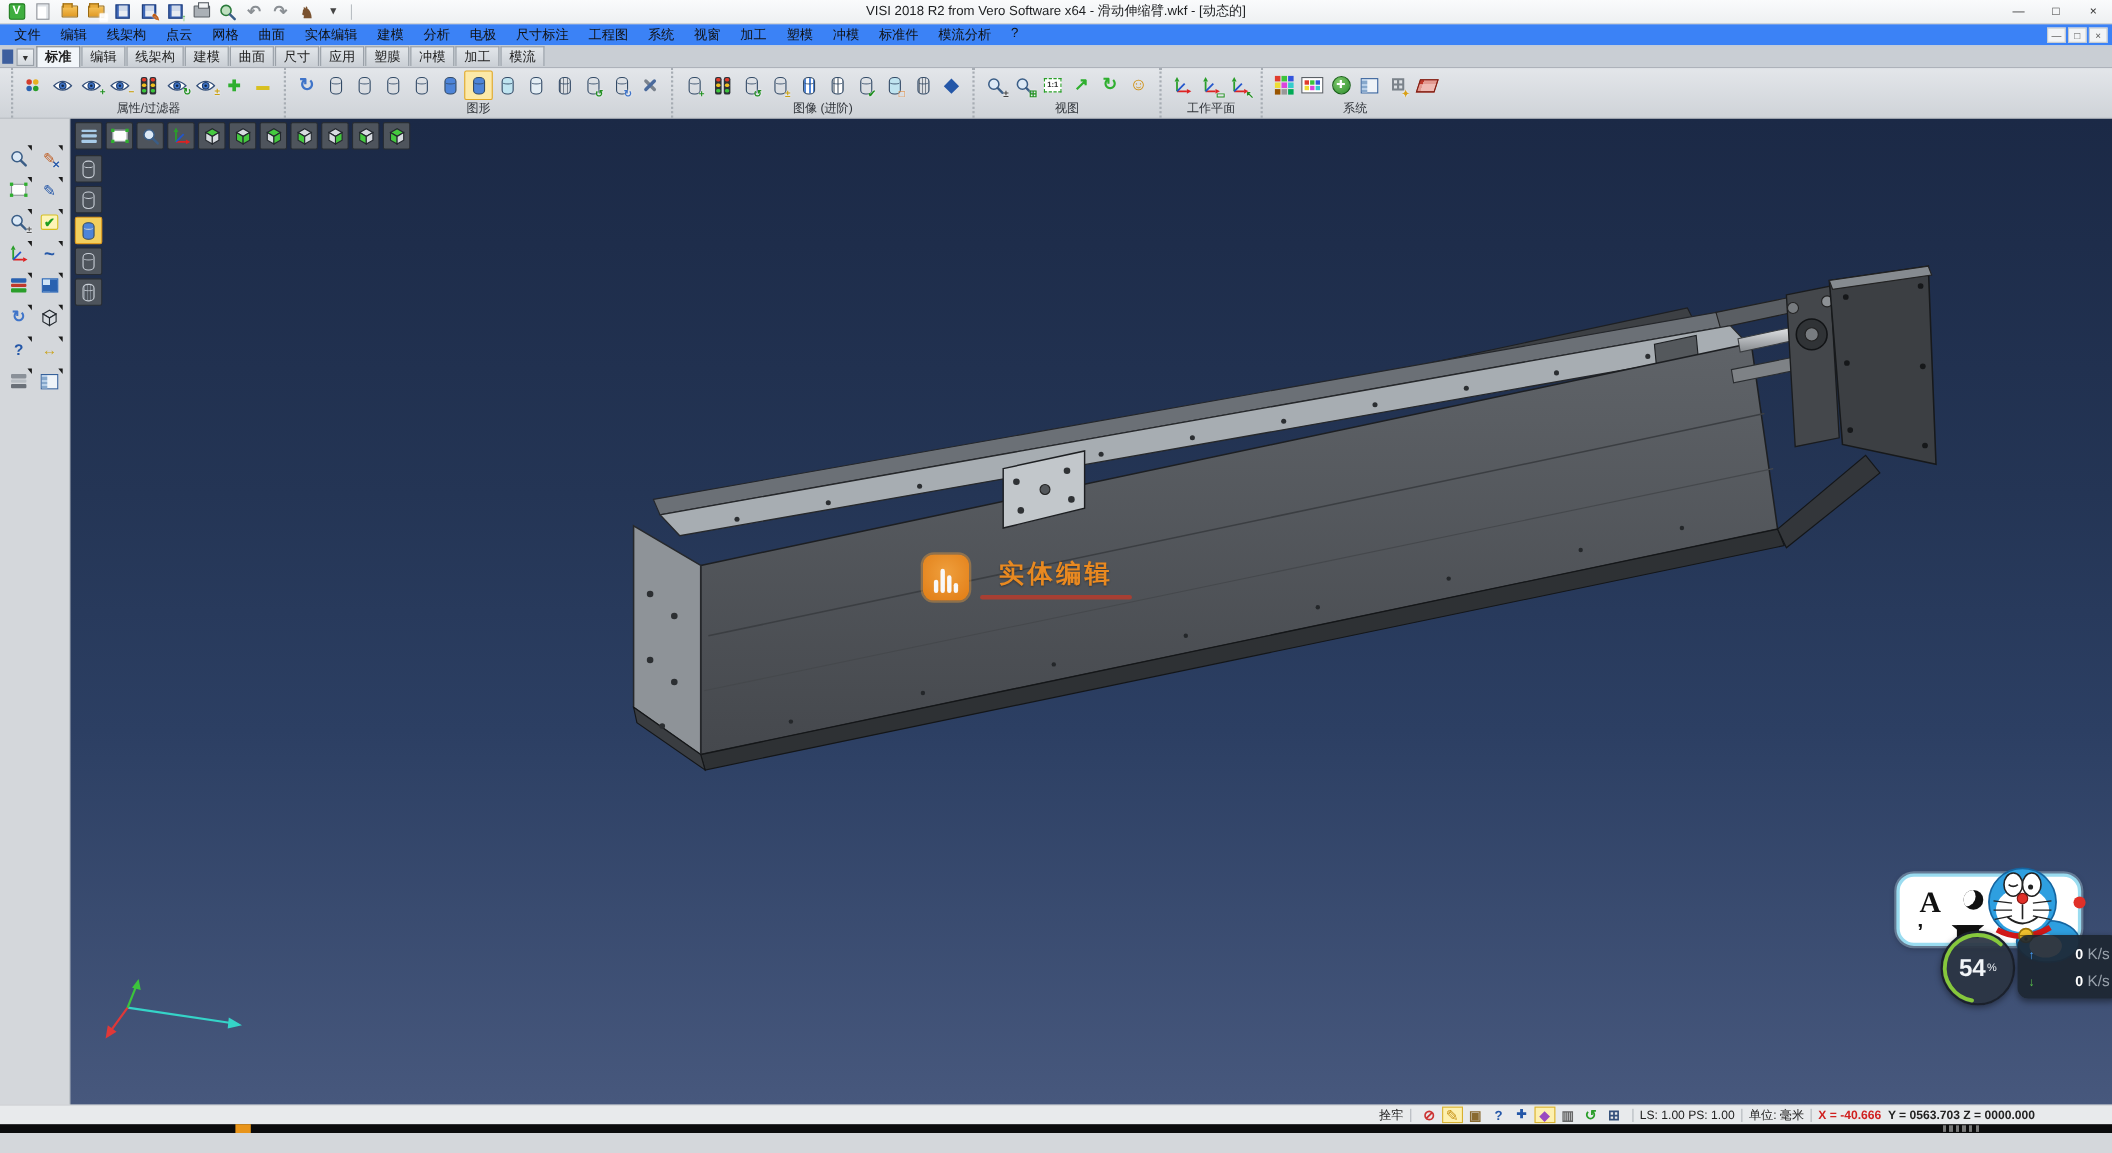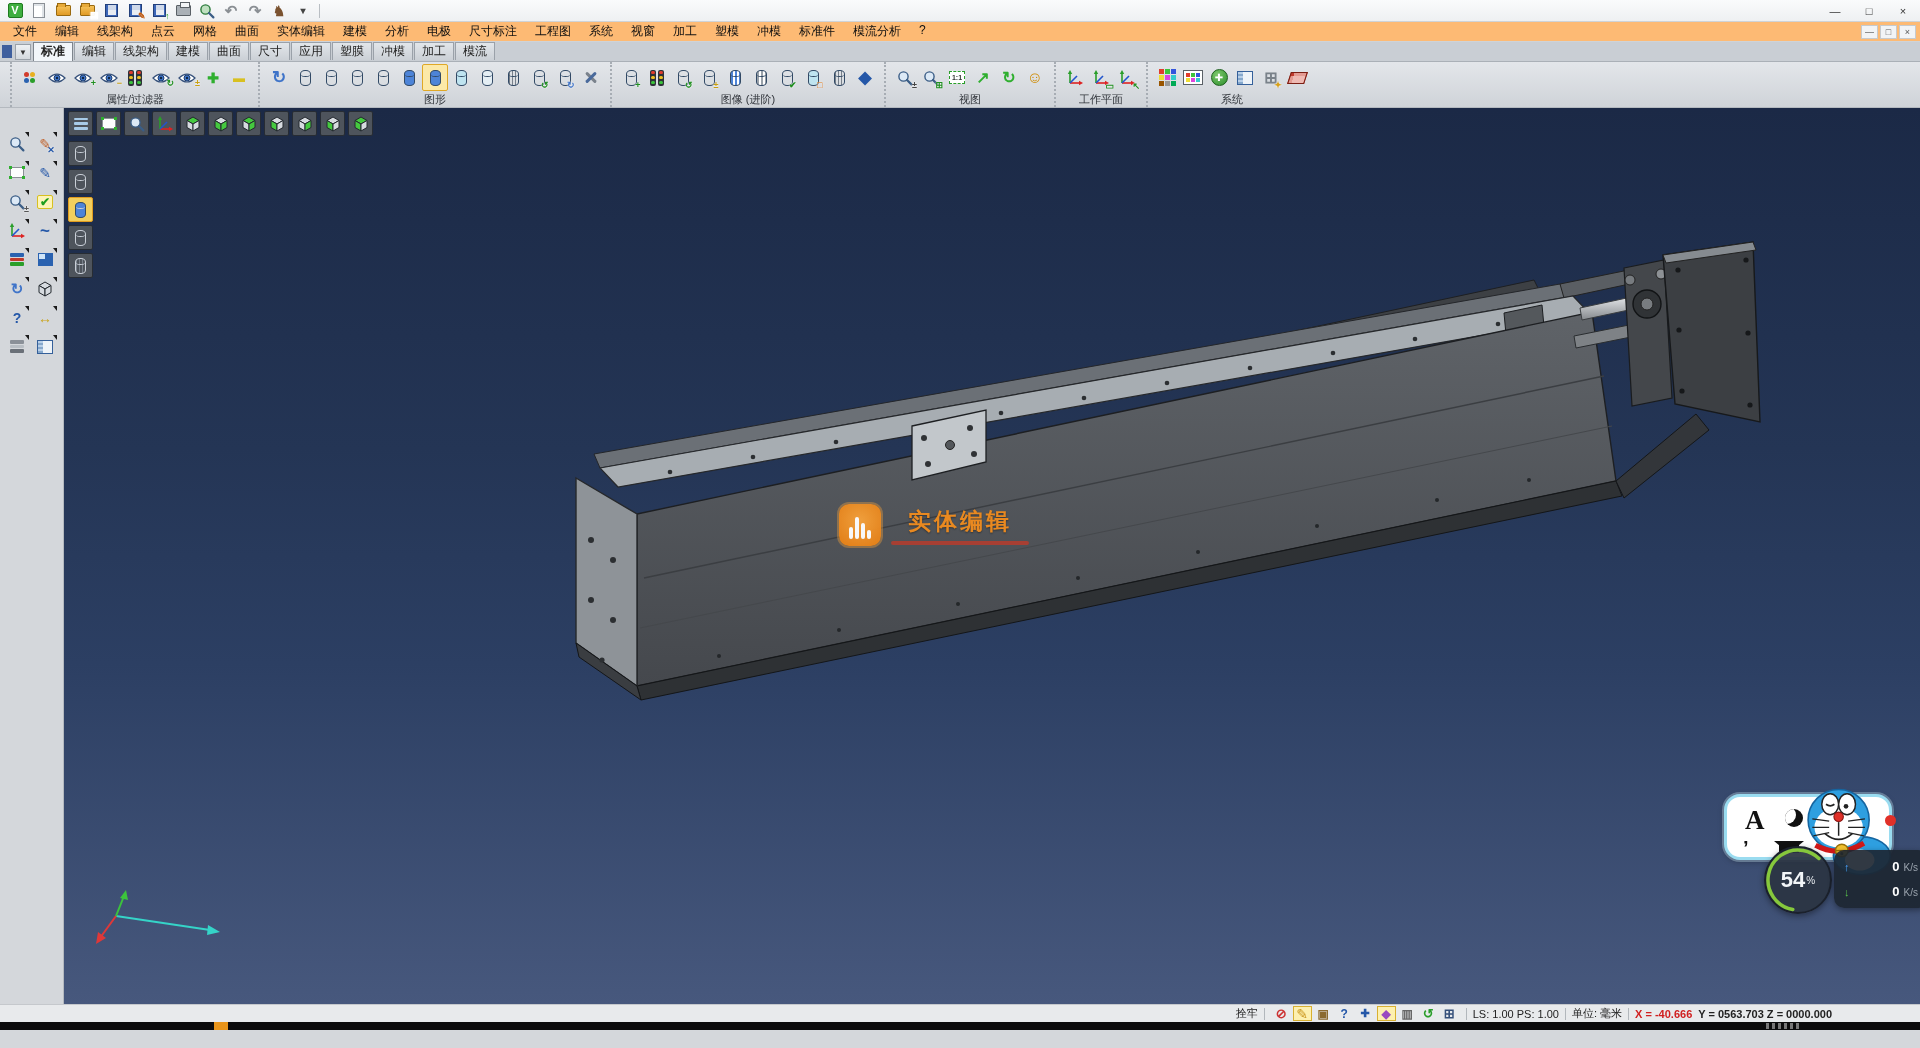--- a/index.html
+++ b/index.html
@@ -9,21 +9,21 @@
   
   .titlebar{position:relative;height:22px;background:linear-gradient(#fafbfc,#eef0f2);border-bottom:1px solid #cfd3d7;display:flex;align-items:center}
   .qat{display:flex;align-items:center;gap:2px;padding-left:4px;z-index:2}
   .qbtn{width:22px;height:18px;display:flex;align-items:center;justify-content:center;border:1px solid transparent;border-radius:2px}
   .qat-sep{width:1px;height:14px;background:#b9bec3;margin:0 3px}
   .wtitle{position:absolute;left:0;right:0;text-align:center;font-size:12px;color:#1c1e20;pointer-events:none}
   .winctl{margin-left:auto;display:flex;z-index:2}
   .wbtn{width:34px;height:20px;display:flex;align-items:center;justify-content:center;font-size:11px;color:#333}
 
   
-  .menubar{height:20px;background:#fdba74;border-bottom:1px solid #cfd3d7;display:flex;align-items:center;padding:0 4px}
+  .menubar{height:20px;background:#3b82f6;border-bottom:1px solid #cfd3d7;display:flex;align-items:center;padding:0 4px}
   .mitem{font-size:12px;color:#111;padding:2px 9px;cursor:default}
   .mdictl{margin-left:auto;display:flex;gap:2px}
   .mdibtn{width:17px;height:14px;font-size:9px;color:#555;display:flex;align-items:center;justify-content:center;border:1px solid #c6cace;background:#f2f4f6}
 
   
   .tabbar{height:20px;background:#c9ced4;display:flex;align-items:flex-end;padding-left:2px;border-bottom:1px solid #aab0b7}
   .grip-sq{width:10px;height:13px;background:#3e5f9e;margin:0 3px 3px 0}
   .tab-dd{width:16px;height:16px;margin:0 2px 1px 0;border:1px solid #9aa1a9;background:linear-gradient(#eef1f4,#d4d9de);font-size:8px;color:#333;display:flex;align-items:center;justify-content:center}
   .tab{font-size:12px;color:#222;padding:2px 7px 3px;border:1px solid #9aa1a9;border-bottom:none;background:linear-gradient(#e2e6ea,#cbd0d6);margin-right:1px;height:18px;display:flex;align-items:center}
   .tab.active{background:#f2f6fa;border-color:#7e858d;height:19px;font-weight:bold}
@@ -126,35 +126,35 @@
   .dsvg{position:absolute;left:78px;top:-6px}
   .dgauge{position:absolute;left:48px;top:60px;width:68px;height:68px;border-radius:50%;background:#2b3442ee;border:2px solid #1b212c;display:flex;align-items:center;justify-content:center;box-shadow:0 2px 6px #0006}
   .dgauge svg{position:absolute;left:-2px;top:-2px}
   .dgv{font-size:22px;color:#f2f5f8;font-weight:bold}
   .dgu{font-size:10px;color:#e8ecf0;margin-left:1px}
   .dspeed{position:absolute;left:118px;top:64px;width:94px;height:58px;background:#1d2530e8;border-radius:10px;display:flex;flex-direction:column;justify-content:space-evenly;padding:0 10px;box-shadow:0 2px 6px #0006}
   .drow{display:flex;align-items:baseline;gap:4px}
   .dar{font-size:11px;font-weight:bold}
   .dup{color:#4aa3ff}.ddn{color:#58c24a}
   .dval{font-size:13px;font-weight:bold;color:#fff;margin-left:auto}
-  .dunit{font-size:10px;color:#9aa3ad}
+  .dunit{font-size:14px;color:#9aa3ad}
 
   
   .status1{height:18px;background:#eceef0;border-top:1px solid #b9bec3;display:flex;align-items:center;justify-content:flex-end;font-size:11px;color:#222;padding-right:6px}
   .status2{height:18px;background:#e8eaec;border-top:1px solid #c5c8cc;display:flex;align-items:center;justify-content:flex-end;font-size:11px;color:#222}
   .ssep{width:1px;height:12px;background:#b2b7bc;margin:0 6px}
   .sgrip{width:5px;height:12px;background:repeating-linear-gradient(#9aa0a6 0 2px,transparent 2px 4px);margin-right:6px}
   .sinput{width:128px;height:14px;border:1px solid #9aa0a6;background:#fff;font-size:10px;padding:0 3px}
   .swt{width:30px;height:11px;background:#3a567e;border:1px solid #263a56;margin-right:4px}
   .globe{width:13px;height:13px;border-radius:50%;background:radial-gradient(circle at 35% 30%,#5ec86a,#1e7a4a);border:1px solid #14502e;position:relative}
   .globe:before{content:"";position:absolute;inset:0;border-radius:50%;background:linear-gradient(90deg,#0000 0 5px,#ffffff66 5px 6px,#0000 6px),linear-gradient(#0000 0 5px,#ffffff66 5px 6px,#0000 6px)}
   .sbtn{width:19px;height:15px;display:flex;align-items:center;justify-content:center;margin:0 1px;border:1px solid transparent}
   .sbtn.sel{background:#fdf0b0;border-color:#d8b030}
   .coordx{color:#d02020;font-weight:bold;margin-right:6px}
-  .coordyz{color:#222;font-weight:bold;margin-right:88px}
+  .coordyz{color:#222;font-weight:bold;margin-right:70px}
   .lbl-b{font-weight:bold}
 
   .taskbar{height:8px;background:#0b0b0c;position:relative}
   .tb-ico{position:absolute;left:214px;top:0;width:14px;height:8px;background:#e8941a}
   .tb-time{position:absolute;left:1766px;top:1px;width:34px;height:6px;background:repeating-linear-gradient(90deg,#777 0 3px,transparent 3px 6px)}
 </style>
 </head>
 <body>
 
 <div id="app">
@@ -227,20 +227,21 @@
             <span style="font-size:14px;color:#7a5230;font-weight:bold">♞</span>
           </span>
         </div>
         <div class="qbtn">
           <span class="g">
             <span style="font-size:10px;color:#444;font-weight:bold">▾</span>
           </span>
         </div>
         <span class="qat-sep"></span>
       </div>
+    <div class="wtitle">VISI 2018 R2 from Vero Software x64 - 滑动伸缩臂.wkf - [动态的]</div>
     <div class="winctl">
       <div class="wbtn">—</div>
       <div class="wbtn">□</div>
       <div class="wbtn">×</div>
     </div>
   </div>
 
   <div class="menubar">
     <div id="menuItems" style="display:flex">
         <span class="mitem">文件</span>

